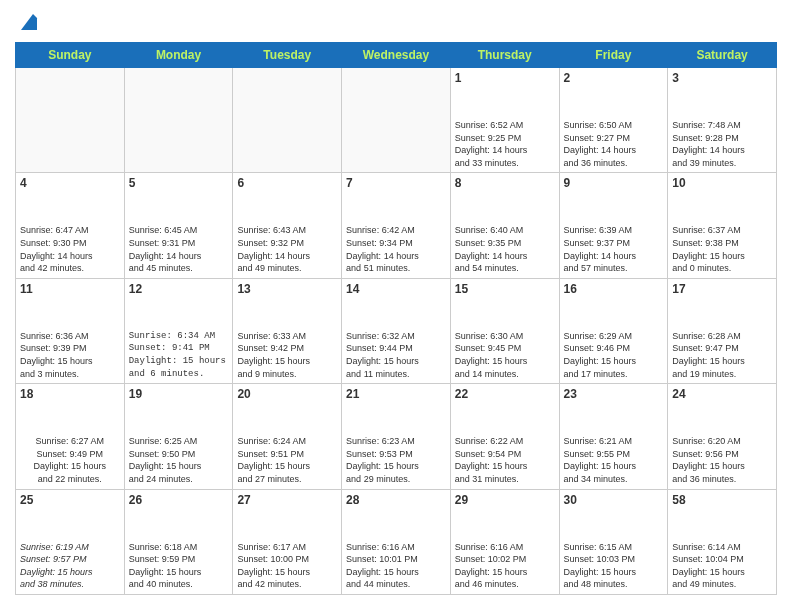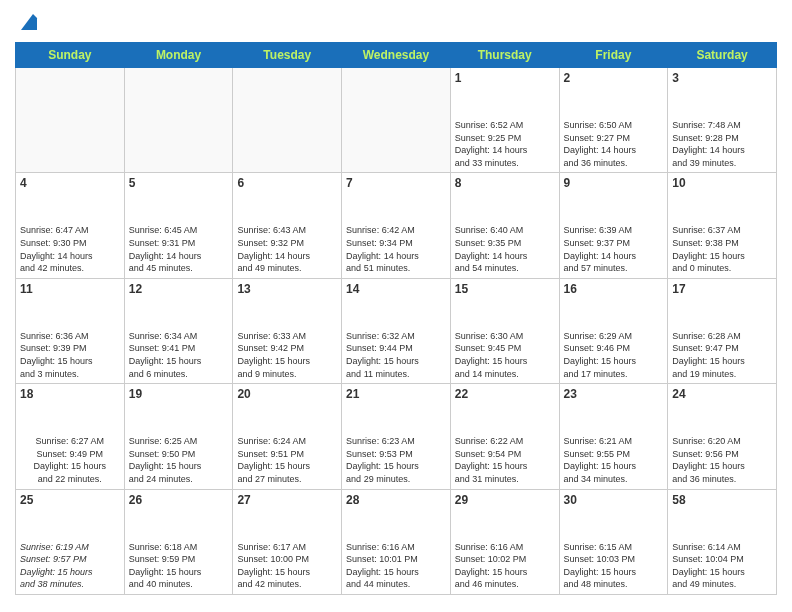--- a/index.html
+++ b/index.html
@@ -208,21 +208,21 @@
         <tr>
           <td>
             <span class="day-num">11</span>
             <div class="day-info" style="white-space: pre-line;">Sunrise: 6:36 AM
 Sunset: 9:39 PM
 Daylight: 15 hours
 and 3 minutes.</div>
           </td>
           <td>
             <span class="day-num">12</span>
-            <div class="day-info" style="white-space: pre-line;">Sunrise: 6:34 AM
+            <div class="day-info" style="white-space: pre-line; font-family: Liberation Mono, monospace;">Sunrise: 6:34 AM
 Sunset: 9:41 PM
 Daylight: 15 hours
 and 6 minutes.</div>
           </td>
           <td>
             <span class="day-num">13</span>
             <div class="day-info" style="white-space: pre-line;">Sunrise: 6:33 AM
 Sunset: 9:42 PM
 Daylight: 15 hours
 and 9 minutes.</div>

